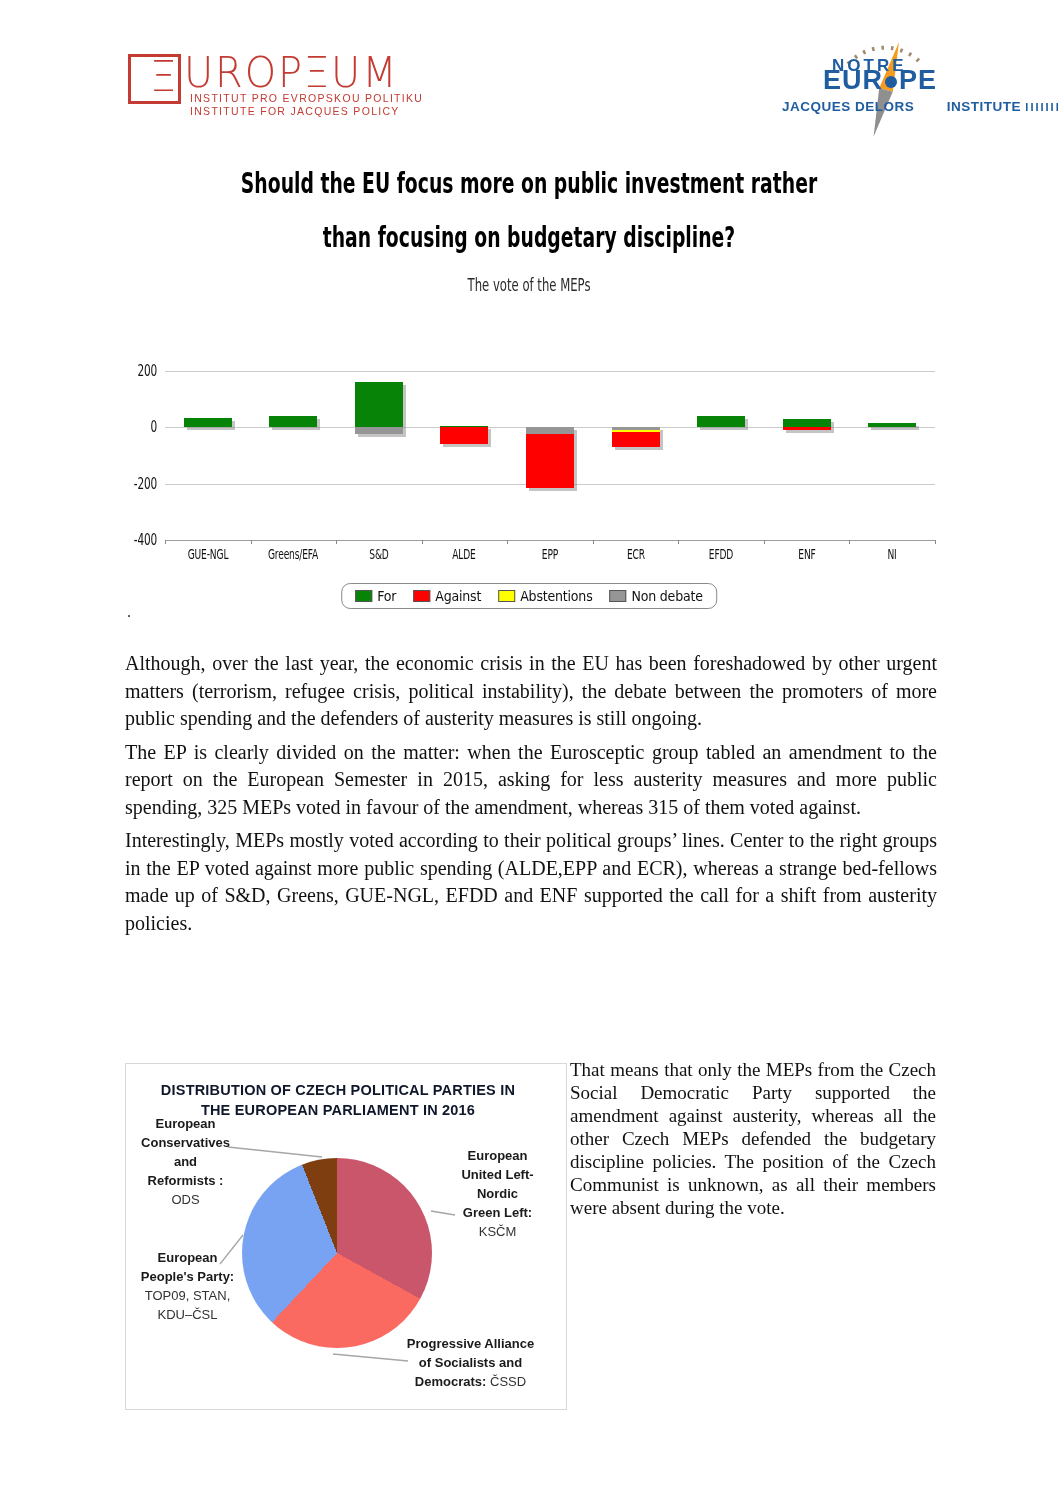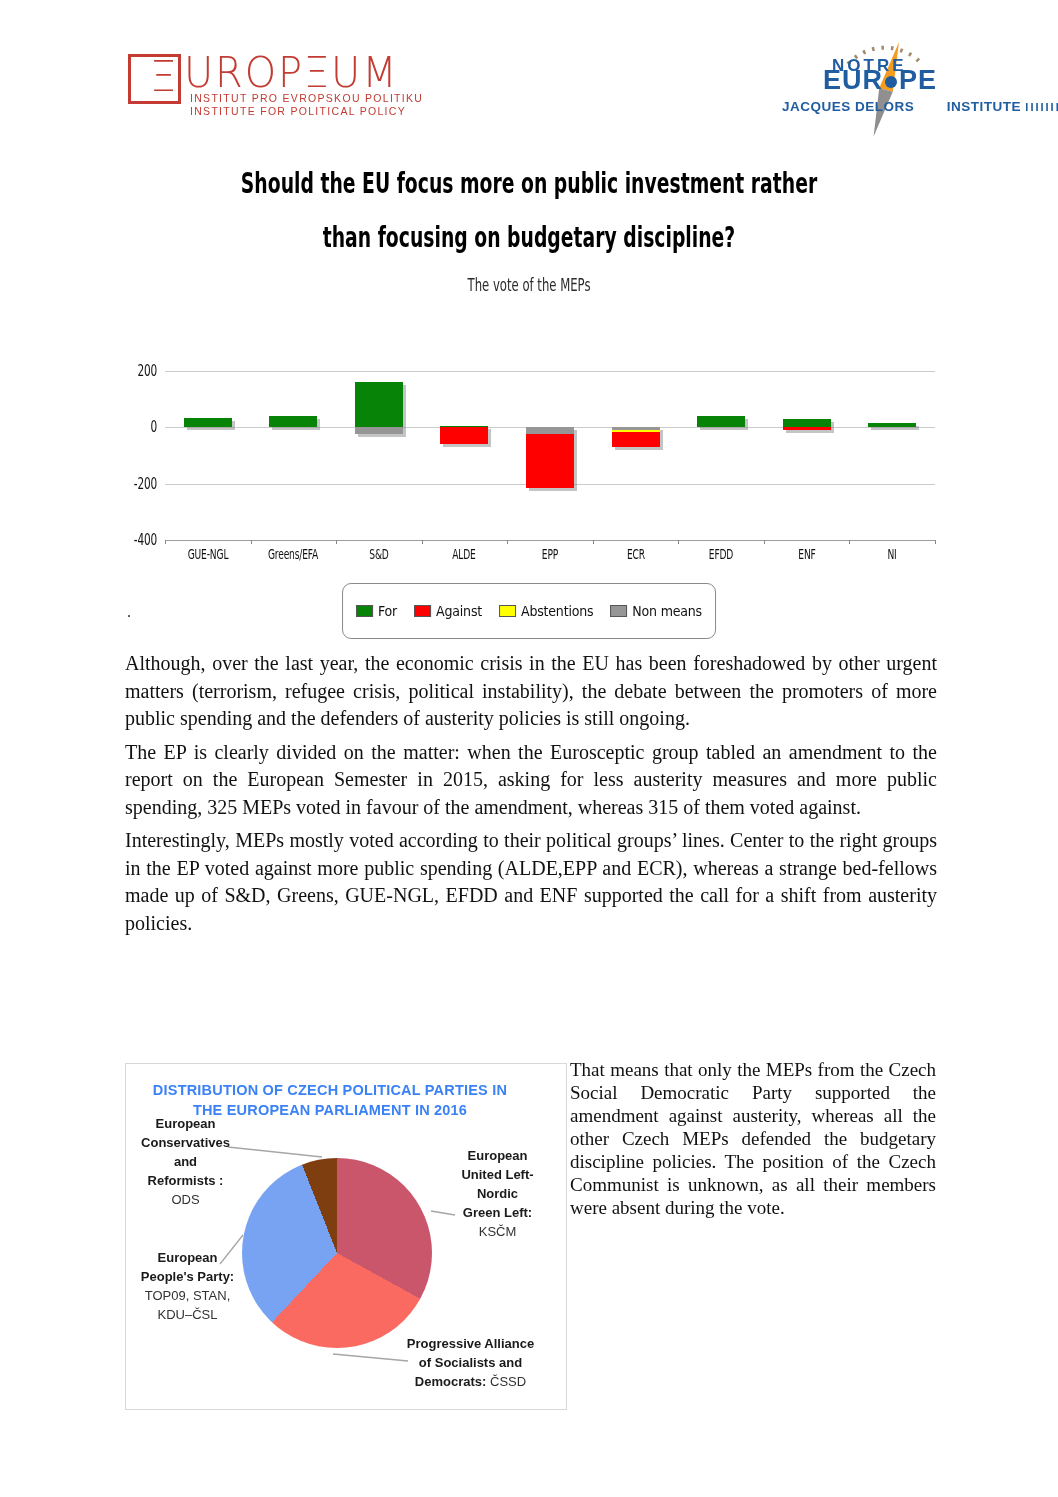--- a/index.html
+++ b/index.html
@@ -25,49 +25,49 @@
 
   
   .chart-label{font-family:"DejaVu Sans",sans-serif;font-stretch:condensed;letter-spacing:-.2px;color:#111}
   .gridline{position:absolute;height:1px;background:#CBCBCB;z-index:0}
   .axisline{background:#9d9d9d}
   .xtick{position:absolute;width:1px;height:4px;background:#888}
   .ylab{position:absolute;text-align:right;font-size:15px;transform:scaleX(.78);transform-origin:100% 50%}
   .xlab{position:absolute;text-align:center;font-size:13.5px;transform:scaleX(.75)}
   .barstack{position:absolute;z-index:2;box-shadow:3px 3px 0 rgba(125,125,125,.45)}
   .legend-wrap{position:absolute;left:50%;top:583px;transform:translateX(-50%);z-index:3}
-  .legend-box{border:1.5px solid #8a8a8a;border-radius:9px;padding:19px 13px;display:flex;gap:17px;background:#fff;align-items:center}
+  .legend-box{border:1.5px solid #8a8a8a;border-radius:9px;padding:4px 13px;display:flex;gap:17px;background:#fff;align-items:center}
   .legend-item{display:flex;align-items:center;font-size:14px;white-space:nowrap}
   .chip{width:15px;height:10px;border:1px solid #555;display:inline-block;margin-right:5px}
 
   
   #body-text{position:absolute;left:125px;top:650px;width:812px;font-family:"Liberation Serif",serif;font-size:20px;line-height:27.5px;text-align:justify;color:#111}
   #body-text p{margin:0 0 6px 0}
   #side-text{position:absolute;left:570px;top:1058px;width:366px;font-family:"Liberation Serif",serif;font-size:19px;line-height:23px;text-align:justify;color:#111}
   .stray{position:absolute;left:127px;top:603px;font-family:"Liberation Serif",serif;font-size:16px;color:#333}
 
   
   #pie-box{position:absolute;left:125px;top:1063px;width:440px;height:345px;border:1px solid #D8D8D8;background:#fff}
-  #pie-title{position:absolute;left:144px;top:1080px;width:372px;text-align:center;font-weight:bold;font-size:14.5px;line-height:20px;color:#3b82f6;letter-spacing:.2px}
+  #pie-title{position:absolute;left:152px;top:1080px;width:372px;text-align:center;font-weight:bold;font-size:14.5px;line-height:20px;color:#0f172a;letter-spacing:.2px}
   #pie-circle{position:absolute;left:242px;top:1158px;width:190px;height:190px;border-radius:50%}
   #pie-lines{position:absolute;left:125px;top:1063px;z-index:1}
   .pie-label{position:absolute;font-size:13px;line-height:19px;font-weight:bold;text-align:center;white-space:pre-line;color:#1a1a1a;z-index:2}
   .pie-label .reg{font-weight:400;color:#333}
 </style>
 </head>
 <body>
 
 <div class="page">
 
   <div>
     <div class="eu-square"></div>
     <div class="eu-xi">Ξ</div>
     <div class="eu-word">UROPΞUM</div>
     <div class="eu-sub" style="top:92px">INSTITUT PRO EVROPSKOU POLITIKU</div>
-    <div class="eu-sub" style="top:105px">INSTITUTE FOR POLITICAL POLICY</div>
+    <div class="eu-sub" style="top:105px">INSTITUTE FOR JACQUES POLICY</div>
   </div>
 
   <div>
     <svg class="abs" style="left:770px;top:28px;z-index:0" width="220" height="120" viewBox="0 0 220 120">
       <path d="M 78 36 A 50 50 0 0 1 150 34" fill="none" stroke="#A08A6A" stroke-width="4" stroke-dasharray="2.5 7"></path>
       <polygon points="129,14 122.8,63.8 109.2,60.2" fill="#F49C20"></polygon>
       <polygon points="103.6,108.4 109.2,60.2 122.8,63.8" fill="#8f8f8f"></polygon>
     </svg>
     <div class="ne-top ne-blue">NOTRE</div>
     <div class="ne-big ne-blue">
@@ -159,29 +159,29 @@
         <span class="legend-item">
           <span class="chip" style="background: rgb(254, 0, 0);"></span>
           <span class="chart-label">Against</span>
         </span>
         <span class="legend-item">
           <span class="chip" style="background: rgb(255, 255, 0);"></span>
           <span class="chart-label">Abstentions</span>
         </span>
         <span class="legend-item">
           <span class="chip" style="background: rgb(150, 150, 150);"></span>
-          <span class="chart-label">Non means</span>
+          <span class="chart-label">Non debate</span>
         </span>
       </div>
   </div>
 
   <div class="stray">.</div>
 
   <div id="body-text">
-    <p>Although, over the last year, the economic crisis in the EU has been foreshadowed by other urgent matters (terrorism, refugee crisis, political instability), the debate between the promoters of more public spending and the defenders of austerity policies is still ongoing.</p>
+    <p>Although, over the last year, the economic crisis in the EU has been foreshadowed by other urgent matters (terrorism, refugee crisis, political instability), the debate between the promoters of more public spending and the defenders of austerity measures is still ongoing.</p>
     <p>The EP is clearly divided on the matter: when the Eurosceptic group tabled an amendment to the report on the European Semester in 2015, asking for less austerity measures and more public spending, 325 MEPs voted in favour of the amendment, whereas 315 of them voted against.</p>
     <p>Interestingly, MEPs mostly voted according to their political groups’ lines. Center to the right groups in the EP voted against more public spending (ALDE,EPP and ECR), whereas a strange bed-fellows made up of S&amp;D, Greens, GUE-NGL, EFDD and ENF supported the call for a shift from austerity policies.</p>
   </div>
 
   <div id="pie-box"></div>
   <div id="pie-title">DISTRIBUTION OF CZECH POLITICAL PARTIES IN THE EUROPEAN PARLIAMENT IN 2016</div>
   <svg id="pie-lines" width="440" height="345">
     <line x1="103" y1="84" x2="197" y2="94" stroke="#A6A6A6" stroke-width="1.3"></line>
     <line x1="306" y1="148" x2="330" y2="152" stroke="#A6A6A6" stroke-width="1.3"></line>
     <line x1="95" y1="201" x2="118" y2="172" stroke="#A6A6A6" stroke-width="1.3"></line>

